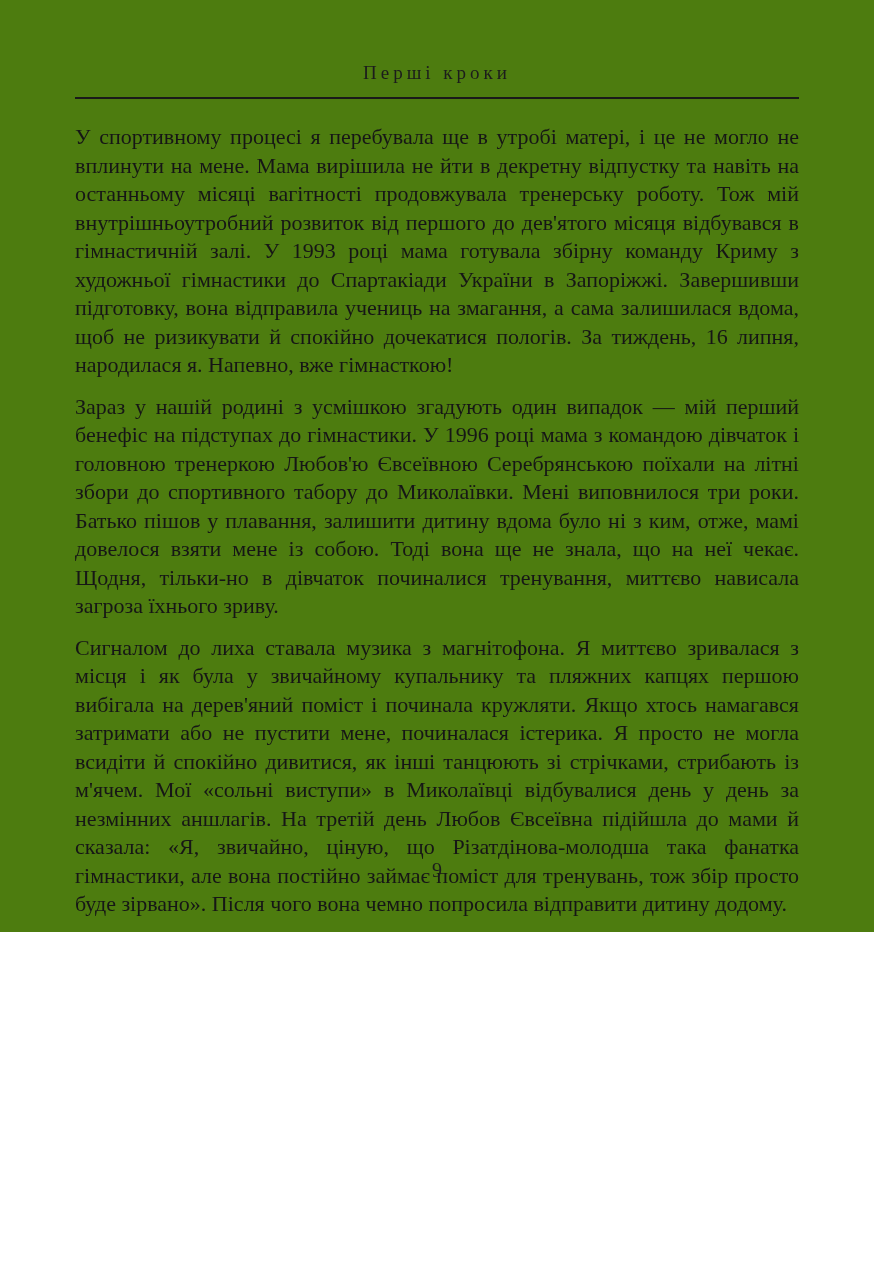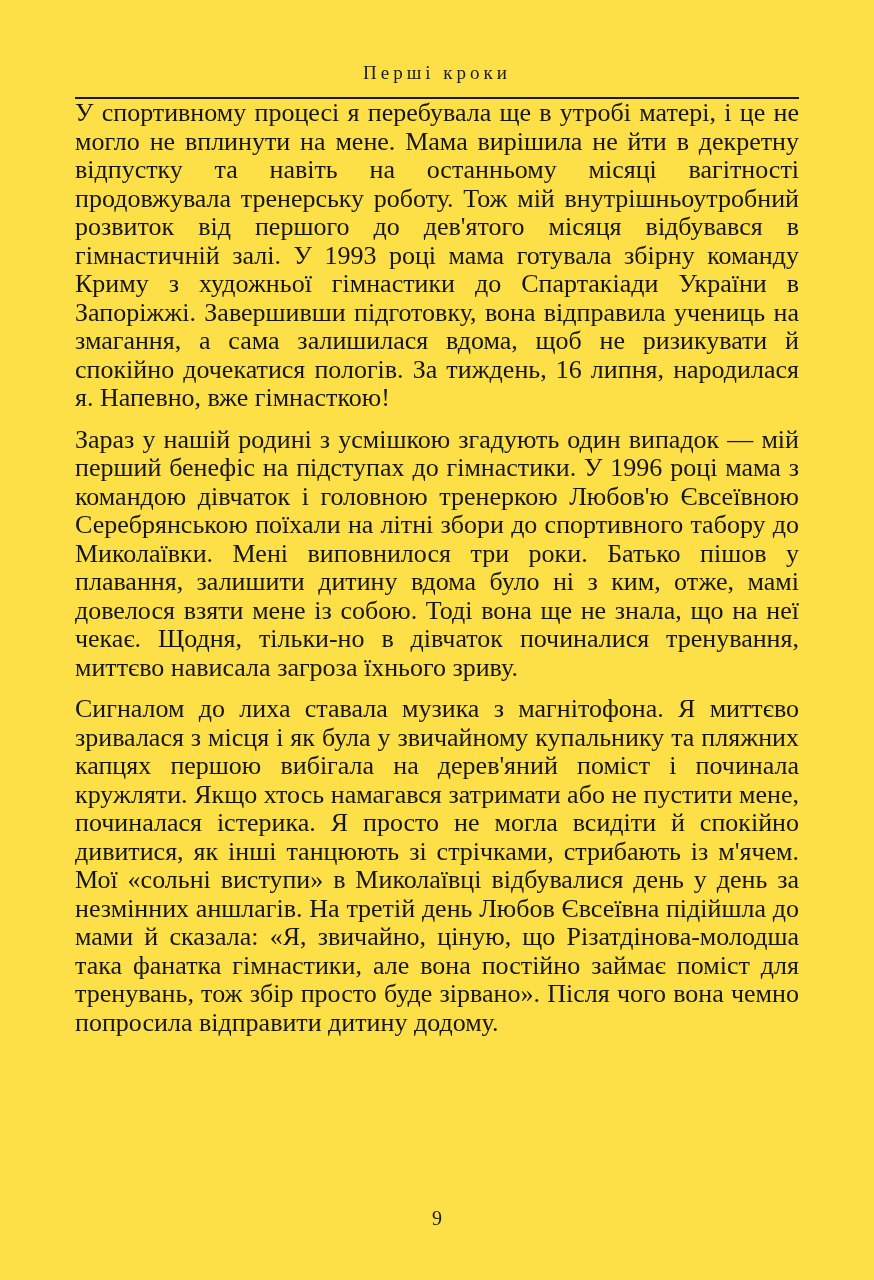--- a/index.html
+++ b/index.html
@@ -3,22 +3,22 @@
 <meta charset="utf-8">
 <style>
   html, body {
     margin: 0;
     padding: 0;
     background: #ffffff;
   }
   .page {
     position: relative;
     width: 874px;
-    height: 1280px;
-    background: #fde047;
+    height: 932px;
+    background: #4d7c0f;
     color: #141414;
     font-family: "Liberation Serif", "DejaVu Serif", serif;
     box-sizing: border-box;
     overflow: hidden;
   }
   .content {
     padding: 62px 75px 0 75px;
   }
   .running-head {
     text-align: center;
@@ -27,21 +27,22 @@
     color: #1c1c1c;
     font-weight: 400;
   }
   .head-rule {
     border: none;
     border-top: 2px solid #1a1a1a;
     margin: 13px 0 0 0;
     height: 0;
   }
   .body-text {
-    font-size: 26px;
+    margin-top: 24px;
+    font-size: 22px;
     line-height: 28.5px;
     text-align: justify;
     hyphens: auto;
     -webkit-hyphens: auto;
     color: #161616;
   }
   .body-text p {
     margin: 0 0 13px 0;
   }
   .page-number {

